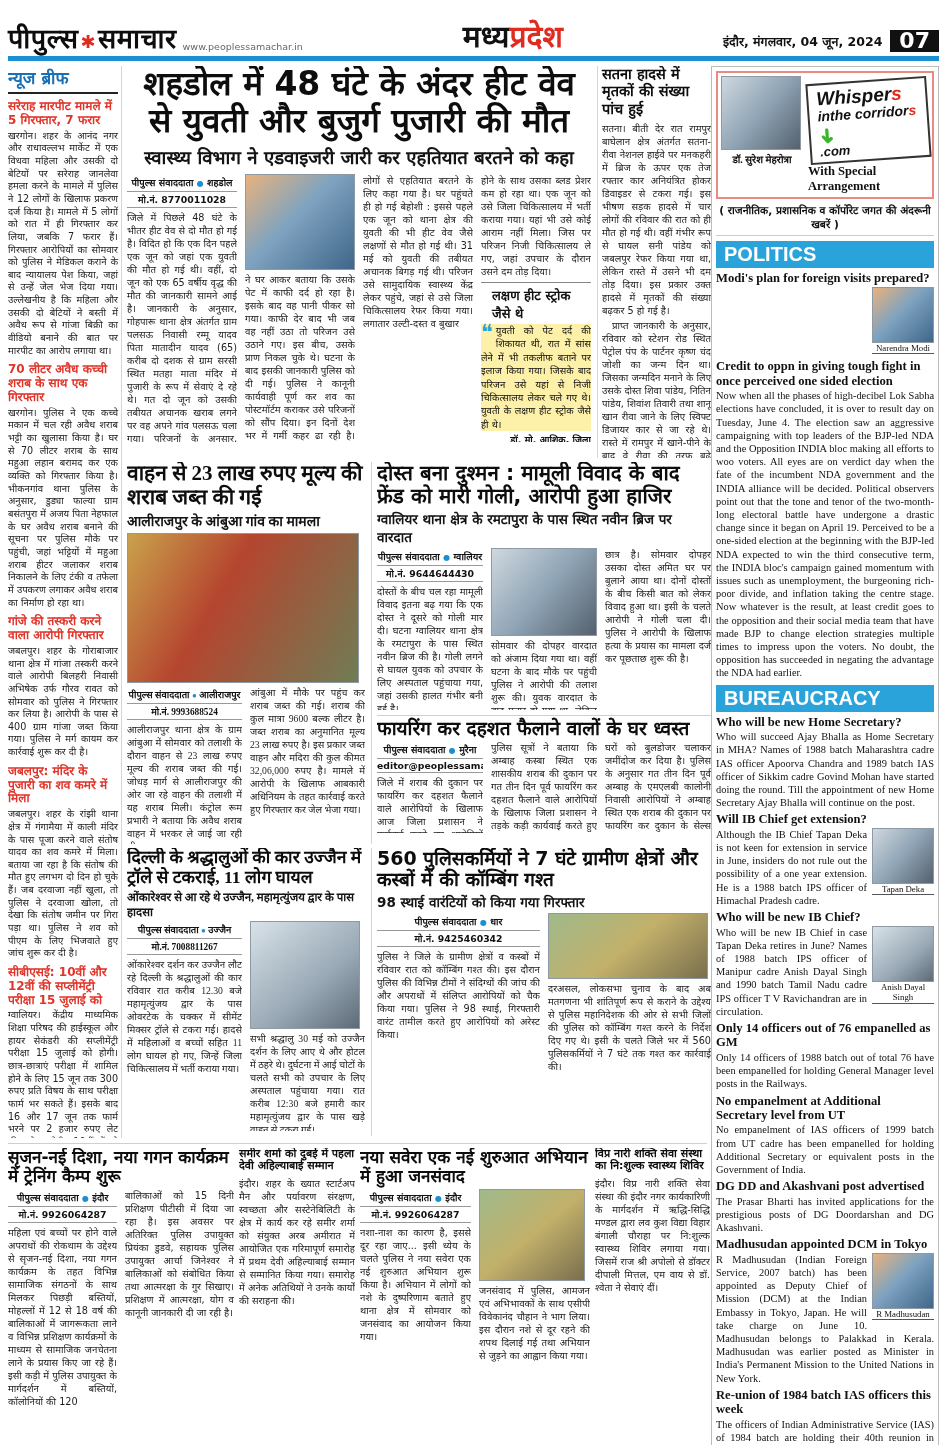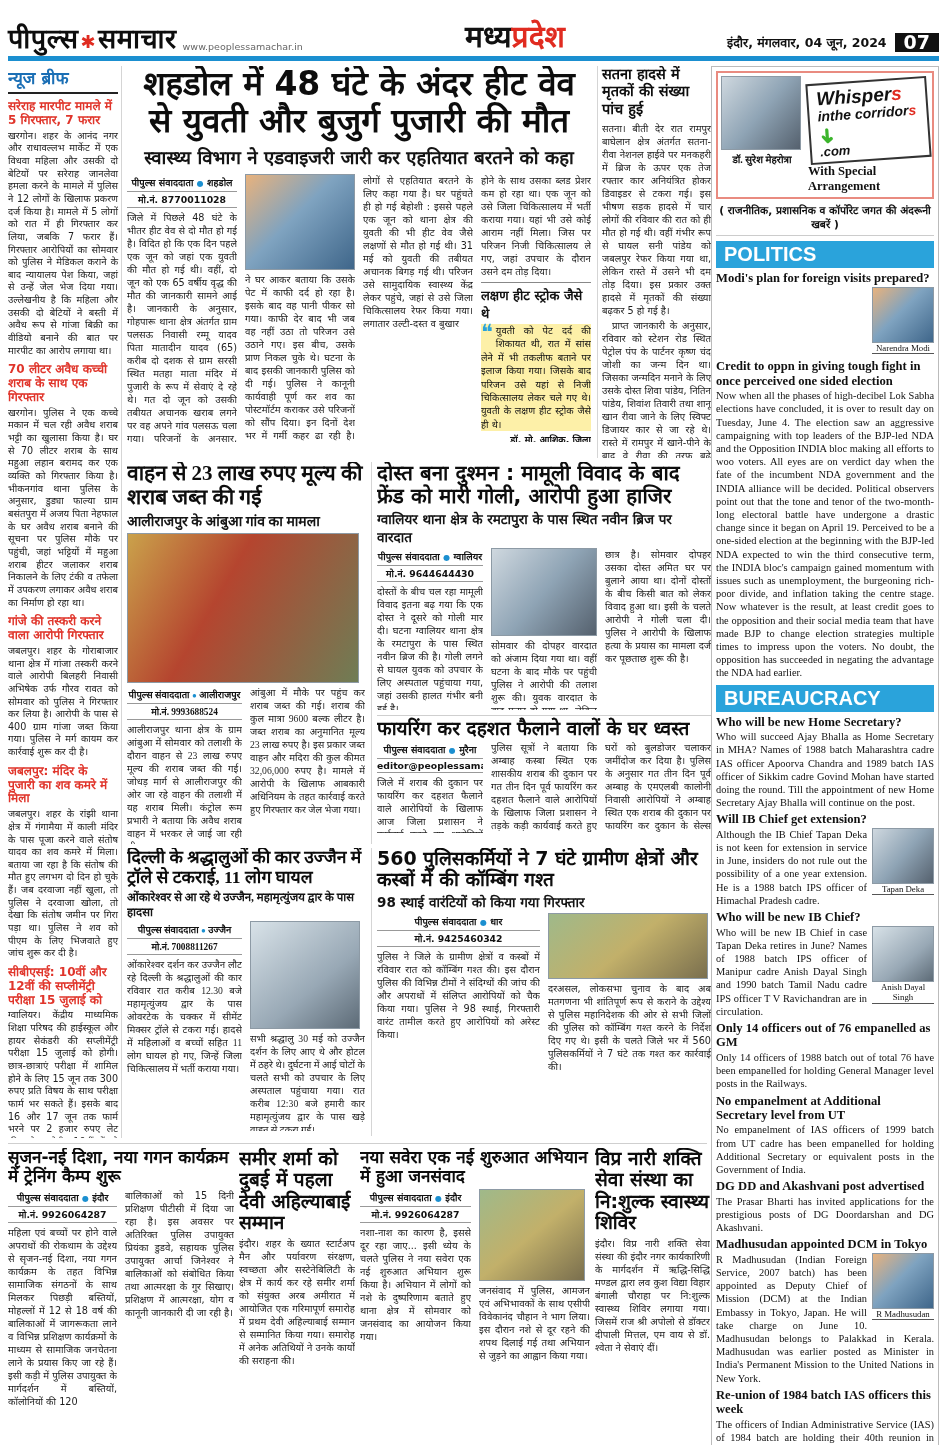--- a/index.html
+++ b/index.html
@@ -9,21 +9,21 @@
   .clip{overflow:hidden;}
   
   .masthead{display:flex;align-items:flex-end;justify-content:space-between;height:46px;}
   .logo{font-size:27px;font-weight:bold;letter-spacing:.5px;color:#0d0d0d;line-height:1;}
   .logo .mark{color:#e02b20;font-size:18px;padding:0 2px;}
   .site{font-size:9.5px;color:#666;margin-left:6px;}
   .edition{font-size:30px;font-weight:bold;line-height:1;}
   .edition .red{color:#e02b20;}
   .dateline-wrap{display:flex;align-items:center;gap:8px;}
   .dateline{font-size:12.5px;font-weight:bold;}
-  .pageno{background:#111;color:#fff;font-size:19px;font-weight:bold;padding:0 9px;line-height:1;}
+  .pageno{background:#111;color:#fff;font-size:22px;font-weight:bold;padding:0 9px;line-height:1;}
   .blue-bar{height:5px;background:#1b8fd0;margin-top:4px;}
   
   .content{display:flex;gap:4px;margin-top:5px;}
   .left-zone{width:699px;flex:0 0 699px;}
   .row-a{display:flex;gap:5px;height:1072px;}
   .briefs{width:110px;flex:0 0 110px;border-right:1px solid #d5d5d5;padding-right:3px;}
   .center{width:584px;flex:0 0 584px;}
   .sidebar{width:228px;flex:0 0 228px;border:1px solid #bbb;padding:4px;box-sizing:border-box;
            height:1388px;font-family:"Liberation Serif",serif;}
   
@@ -40,21 +40,21 @@
   .btxt{font-size:9.7px;line-height:1.34;text-align:justify;color:#1d1d1d;margin:0;}
   .cols{display:flex;gap:8px;}
   .col{flex:1;min-width:0;}
   .photo{border:1px solid #8d9aa5;box-sizing:border-box;}
   .ph-a{background:linear-gradient(135deg,#e8b27d 0%,#7fa3c0 45%,#3f668a 100%);}
   .ph-b{background:linear-gradient(120deg,#caa24b 0%,#b5452f 40%,#6f7d55 100%);}
   .ph-c{background:linear-gradient(130deg,#cfd8df 0%,#8fa4b5 50%,#55616e 100%);}
   .ph-d{background:linear-gradient(140deg,#9fb98a 0%,#c2b06a 50%,#7a6f4e 100%);}
   .ph-e{background:linear-gradient(140deg,#d8e2e8 0%,#98a8b5 60%,#5d6b77 100%);}
   .quote-box{margin-top:4px;border-top:1px solid #888;padding-top:3px;}
-  .quote-box h5{margin:0 0 2px;font-size:13px;}
+  .quote-box h5{margin:0 11px 2px;font-size:13px;}
   .quote-mark{color:#2ba3db;font-size:22px;float:left;line-height:.8;margin-right:3px;}
   .quote-box p{margin:0;font-size:9.6px;line-height:1.4;text-align:justify;background:#fdf0a8;}
   .quote-attr{font-size:9.5px;font-weight:bold;text-align:right;margin-top:2px;}
   
   .main-top{display:flex;gap:6px;height:392px;}
   .main-story{width:464px;flex:0 0 464px;}
   .main-story .art-head{font-size:33px;text-align:center;}
   .main-story .art-sub{font-size:18.5px;text-align:center;margin:4px 0 5px;}
   .satna{width:114px;flex:0 0 114px;border-left:1px solid #d5d5d5;padding-left:4px;box-sizing:border-box;}
   .satna h3{font-size:14.5px;margin:0 0 4px;line-height:1.2;}
@@ -73,21 +73,21 @@
   .ujjain .art-sub{font-size:11.5px;}
   .combing .art-head{font-size:19px;}
   .combing .art-sub{font-size:13.5px;}
   
   .row-b{display:flex;gap:5px;height:306px;margin-top:5px;border-top:1px solid #cfcfcf;padding-top:4px;}
   .b1{width:226px;flex:0 0 226px;}
   .b2{width:116px;flex:0 0 116px;}
   .b3{width:230px;flex:0 0 230px;}
   .b4{width:115px;flex:0 0 115px;}
   .b1 .art-head,.b3 .art-head{font-size:17px;}
-  .b2 .art-head,.b4 .art-head{font-size:19px;}
+  .b2 .art-head,.b4 .art-head{font-size:11px;}
   
   .whisper-box{border:2px solid #e98b80;padding:3px;display:flex;gap:5px;}
   .columnist{width:82px;flex:0 0 82px;text-align:center;}
   .columnist .photo{width:80px;height:74px;}
   .columnist .cap{font-size:10px;font-weight:bold;margin-top:2px;}
   .wlogo-wrap{flex:1;display:flex;flex-direction:column;align-items:center;}
   .wlogo{border:2px solid #333;background:#fff;transform:rotate(-4deg);padding:4px 8px;margin-top:4px;
          font-family:"Liberation Sans",sans-serif;font-weight:bold;font-style:italic;line-height:1.05;}
   .wlogo .l1{font-size:19px;}
   .wlogo .l2{font-size:14px;}

